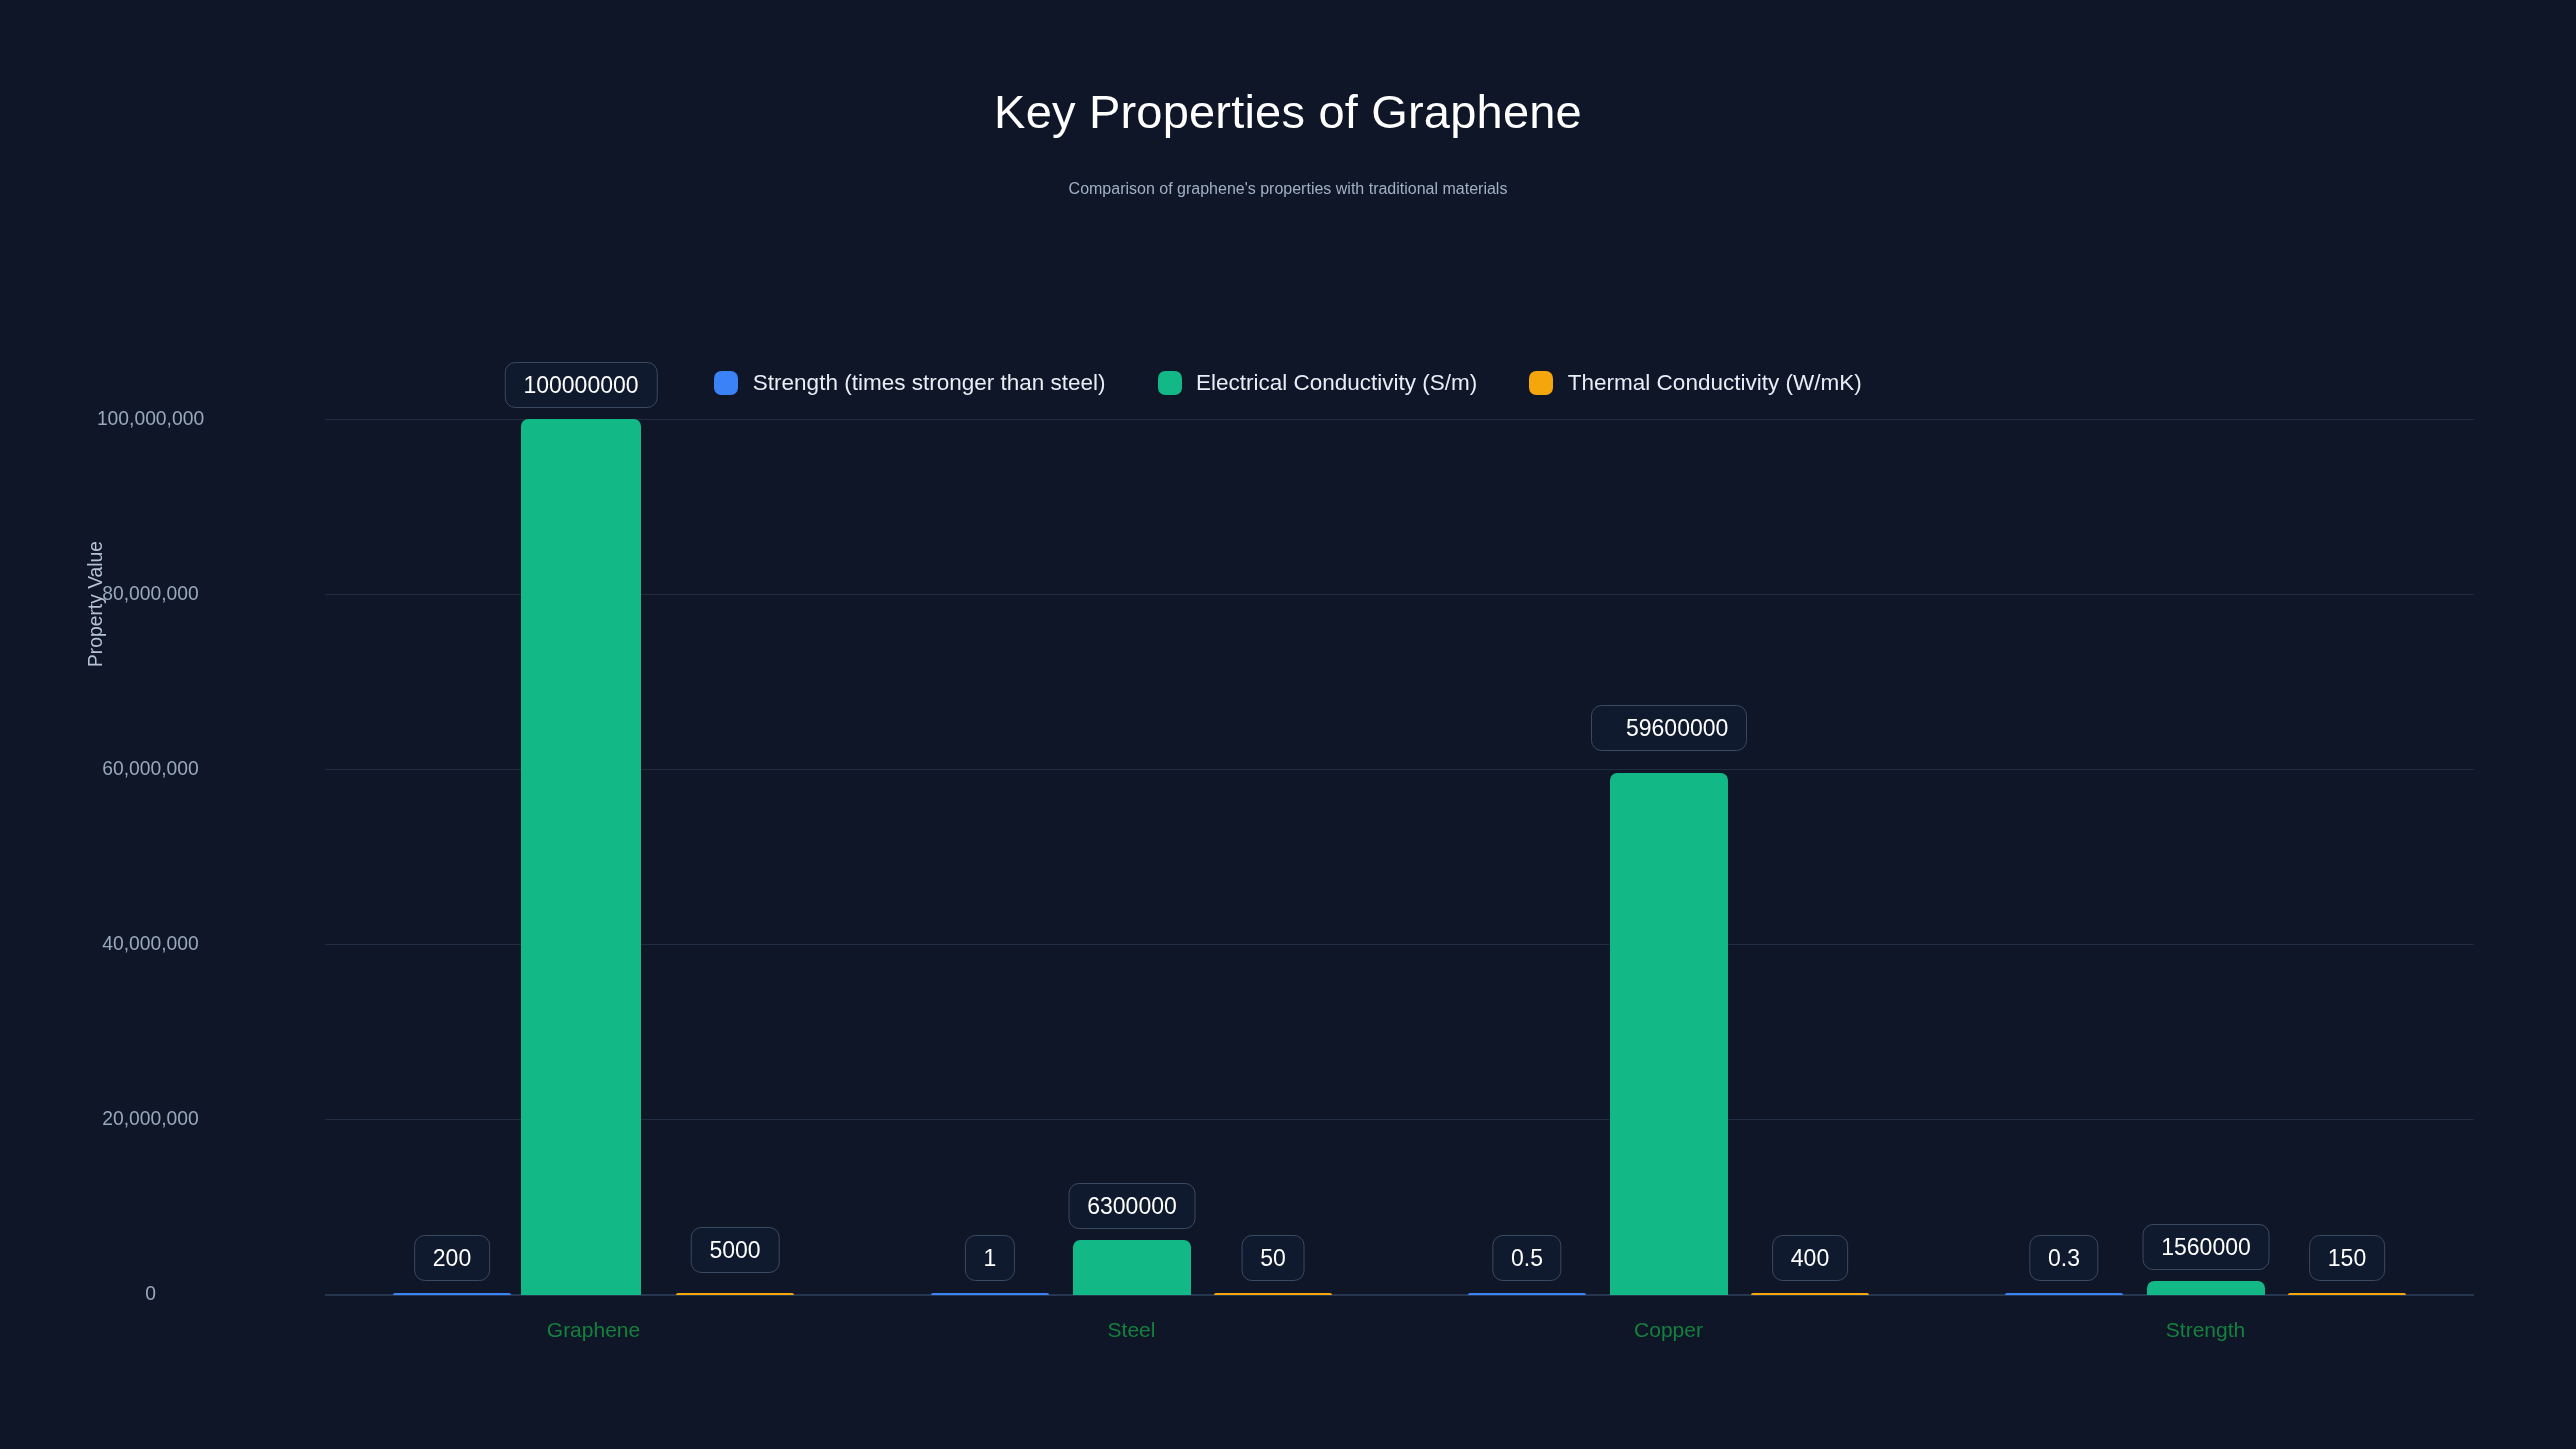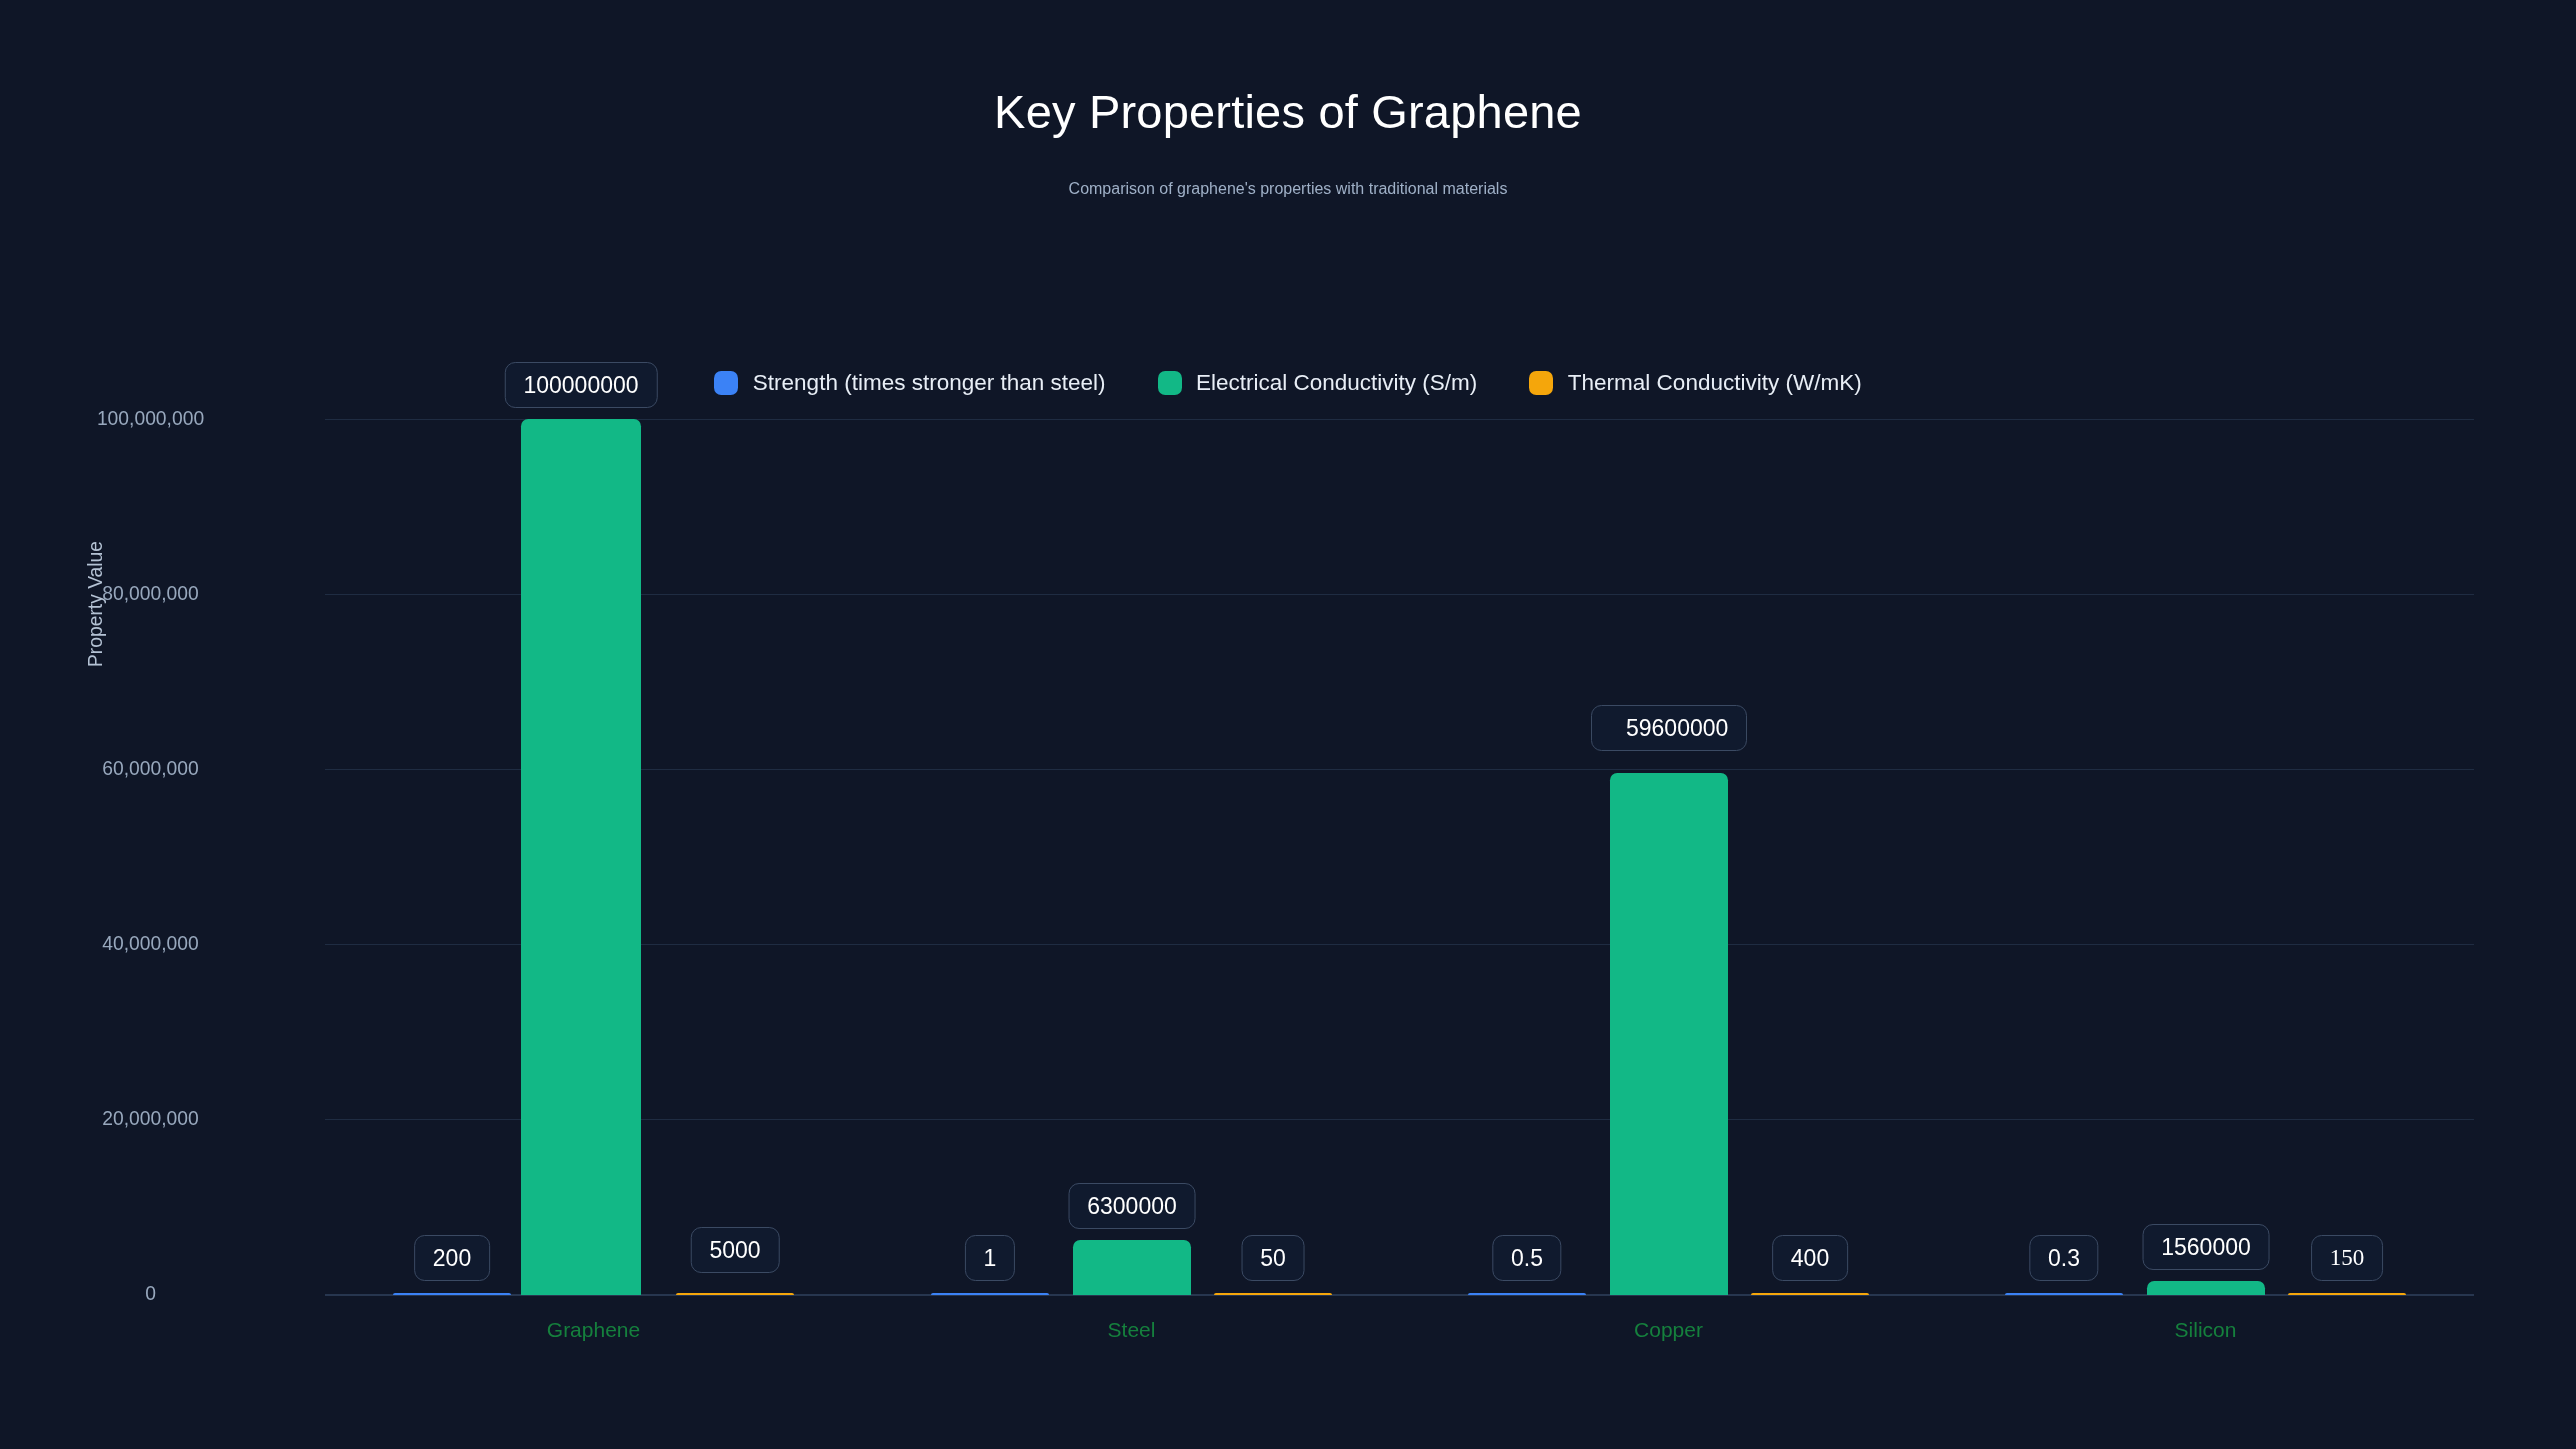--- a/index.html
+++ b/index.html
@@ -252,19 +252,19 @@
         <div class="bar-slot" style="left: 12px; width: 118px;">
           <div class="bar" title="Strength (times stronger than steel): 0.3" style="height: 2.4px; background: rgb(59, 130, 246);"></div>
           <div class="value-box" style="bottom: 13.7px;">0.3</div>
         </div>
         <div class="bar-slot" style="left: 154px; width: 118px;">
           <div class="bar" title="Electrical Conductivity (S/m): 1560000" style="height: 13.7px; background: rgb(18, 184, 134);"></div>
           <div class="value-box" style="bottom: 25px;">1560000</div>
         </div>
         <div class="bar-slot" style="left: 295px; width: 118px;">
           <div class="bar" title="Thermal Conductivity (W/mK): 150" style="height: 2.4px; background: rgb(245, 166, 11);"></div>
-          <div class="value-box" style="bottom: 13.7px; font-family: Liberation Serif, serif;">150</div>
-        </div>
-        <div class="group-label">Silicon</div>
+          <div class="value-box" style="bottom: 13.7px;">150</div>
+        </div>
+        <div class="group-label">Strength</div>
       </div>
     </div>
 </div>
 
 
 </body></html>

